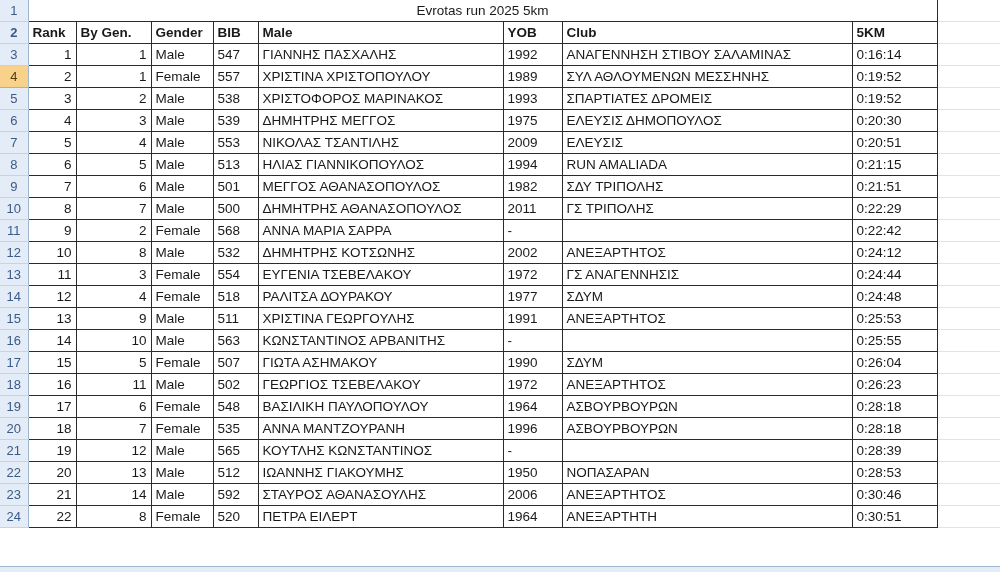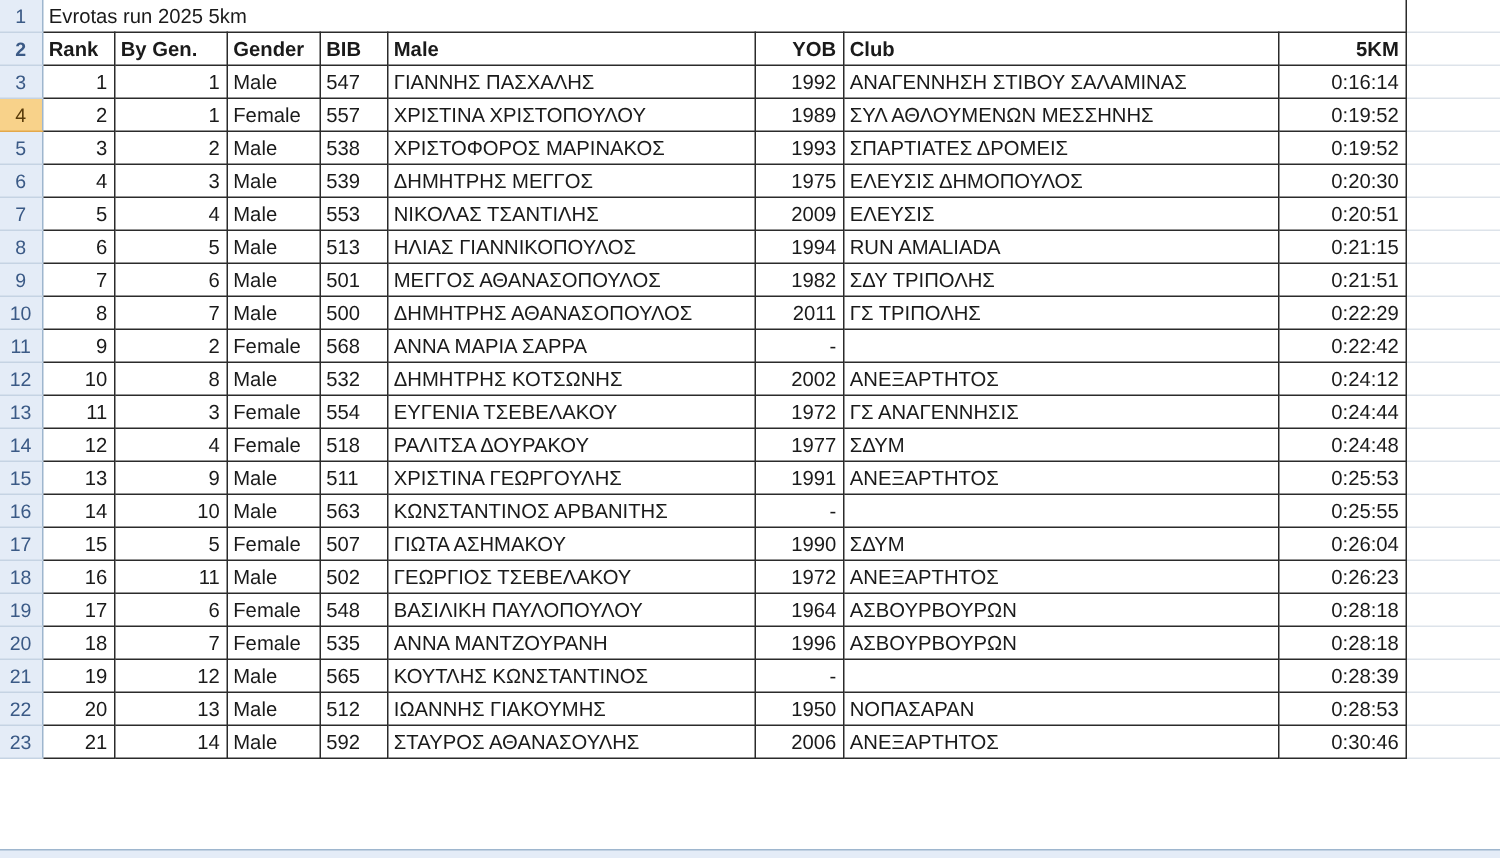--- a/index.html
+++ b/index.html
@@ -6,23 +6,23 @@
   body { width: 1000px; height: 572px; overflow: hidden; position: relative;
          font-family: "Liberation Sans", "DejaVu Sans", sans-serif; font-size: 13.5px; color: #1a1a1a; }
   .grid { position: absolute; left: 0; top: 0; width: 1000px; border-collapse: collapse; table-layout: fixed; }
   .grid td { height: 21.7px; padding: 0 4px; white-space: nowrap; overflow: hidden; box-sizing: border-box;
              border-bottom: 1.5px solid #2b2b2b; border-right: 1.5px solid #2b2b2b; line-height: 21px; }
   .grid td.rh { background: #e4ecf7; color: #3b5a86; text-align: center; border-right: 1px solid #9eb6ce;
                 border-bottom: 1px solid #c5d3e3; padding: 0; font-size: 13px; }
   .grid td.rh.sel { background: #f8d28a; color: #5a3c0a; border-bottom: 1px solid #e3a84b; }
   .grid td.ext { border-right: none; border-bottom: 1px solid #dde3ea; }
   .num { text-align: right; }
-  .ctr { text-align: right; }
+  .ctr { text-align: left; }
   .bold { font-weight: normal; }
-  .title-row td.title { text-align: left; border-bottom: 1.5px solid #2b2b2b; }
+  .title-row td.title { text-align: center; border-bottom: 1.5px solid #2b2b2b; }
   .hdr td { font-weight: bold; }
   .bottom-strip { position: absolute; left: 0; top: 566px; width: 1000px; height: 6px; background: #e4ecf7; border-top: 1px solid #9eb6ce; }
 </style>
 </head>
 <body>
 
 <table class="grid">
   <colgroup>
     <col style="width:28px">
       <col style="width:48px">
@@ -298,15 +298,27 @@
         <td class="num">21</td>
         <td class="num">14</td>
         <td>Male</td>
         <td>592</td>
         <td>ΣΤΑΥΡΟΣ ΑΘΑΝΑΣΟΥΛΗΣ</td>
         <td class="ctr">2006</td>
         <td>ΑΝΕΞΑΡΤΗΤΟΣ</td>
         <td class="ctr bold">0:30:46</td>
         <td class="ext"></td>
       </tr>
+      <tr>
+        <td class="rh">24</td>
+        <td class="num">22</td>
+        <td class="num">8</td>
+        <td>Female</td>
+        <td>520</td>
+        <td>ΠΕΤΡΑ ΕΙΛΕΡΤ</td>
+        <td class="ctr">1964</td>
+        <td>ΑΝΕΞΑΡΤΗΤΗ</td>
+        <td class="ctr bold">0:30:51</td>
+        <td class="ext"></td>
+      </tr>
     </tbody>
 </table>
 <div class="bottom-strip"></div>
 
 </body></html>

